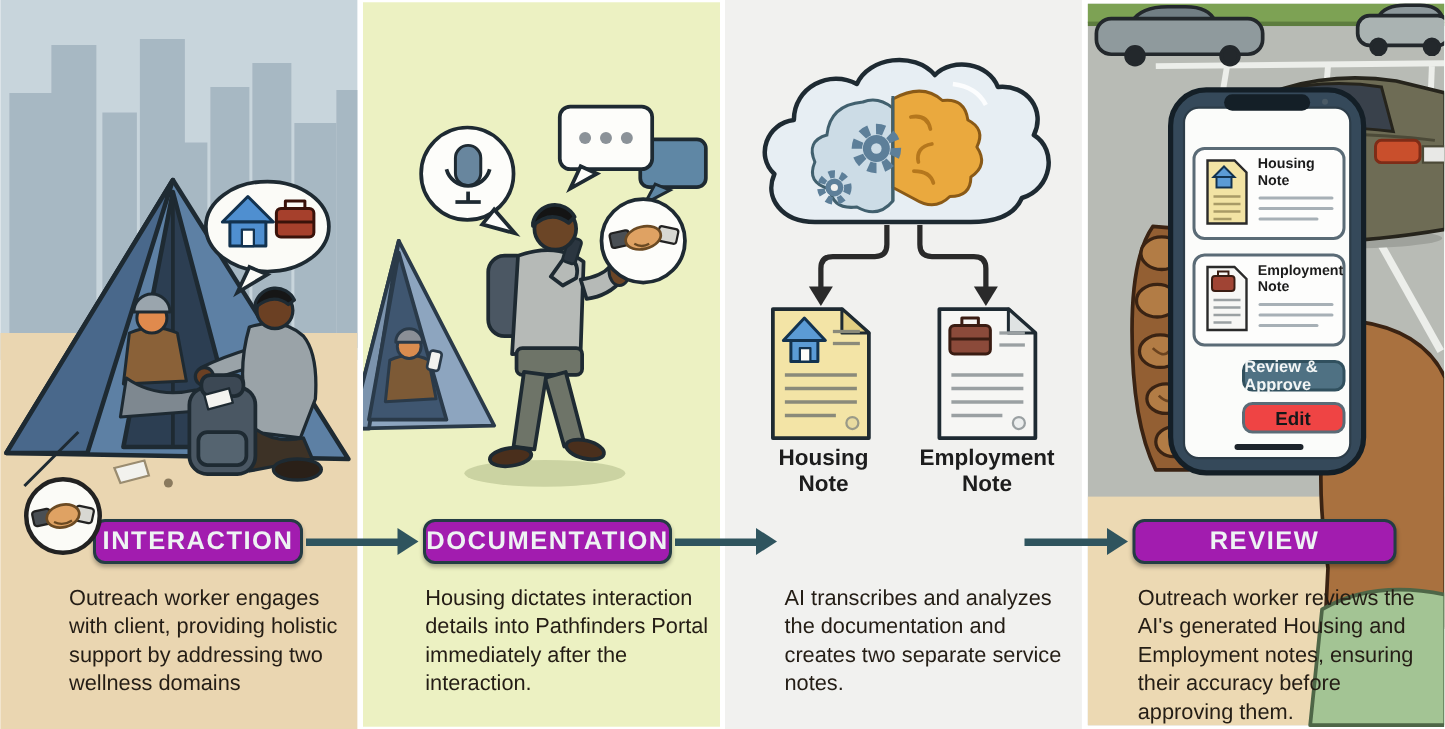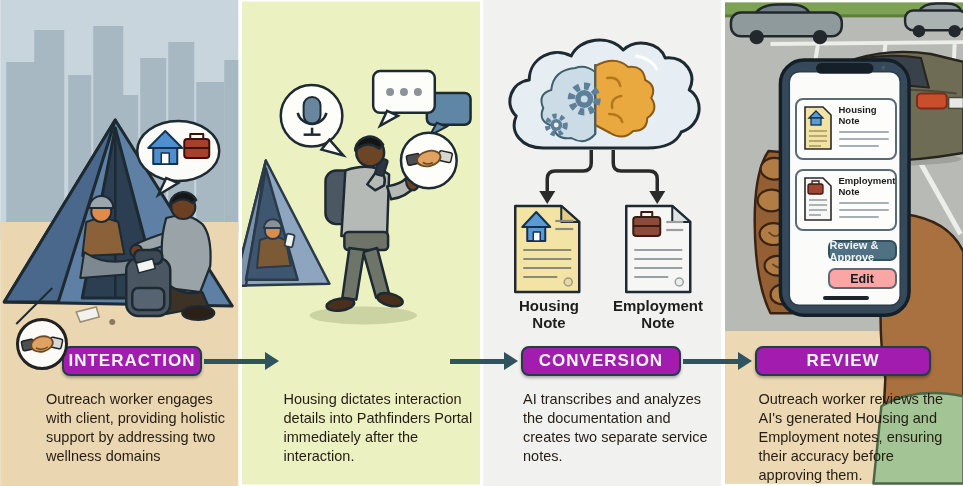--- a/index.html
+++ b/index.html
@@ -46,21 +46,21 @@
   }
   .mini-doc{width:30px;height:46px;flex:none;}
   .card-right{flex:1;min-width:0;}
   .card-title{font-weight:700;font-size:9.5px;line-height:10.5px;color:#1c1c1c;}
   .card-line{height:2.5px;background:#a7b0b6;border-radius:2px;margin-top:4.5px;}
   .pbtn{
     height:21px;border-radius:7px;display:flex;align-items:center;justify-content:center;
     font-weight:700;margin-bottom:7px;box-sizing:border-box;margin-left:33px;
   }
   .pbtn.approve{background:#4f7183;color:#f2f5f5;font-size:11px;border:2px solid #31505e;}
-  .pbtn.edit{background:#fca5a5;color:#15181a;font-size:12.5px;border:2px solid #5a6b76;text-align:right;}
+  .pbtn.edit{background:#ef4444;color:#15181a;font-size:12.5px;border:2px solid #5a6b76;text-align:right;}
   .home-bar{width:46px;height:4px;background:#1d242b;border-radius:2px;margin:2px auto 0;}
 </style>
 </head>
 <body>
 
 <div class="stage">
 
   <div class="panel">
     <svg class="art" viewBox="0 0 238 486">
       <rect x="0" y="0" width="238" height="240" fill="#c8d5dc"></rect>
@@ -365,18 +365,18 @@
   <div class="badge">
     <svg width="44" height="44" viewBox="0 0 44 44">
       <rect x="2" y="18" width="12" height="10" rx="2" fill="#4a4f54" stroke="#222" stroke-width="1.5" transform="rotate(-12 8 23)"></rect>
       <rect x="30" y="16" width="12" height="10" rx="2" fill="#d8d8d2" stroke="#222" stroke-width="1.5" transform="rotate(12 36 21)"></rect>
       <ellipse cx="22" cy="22" rx="11" ry="7.5" fill="#dfa263" stroke="#6b4a23" stroke-width="1.8" transform="rotate(-14 22 22)"></ellipse>
       <path d="M16,26 q6,3 12,-1" fill="none" stroke="#6b4a23" stroke-width="1.5"></path>
     </svg>
   </div>
   <div class="banner" style="left:62px;width:140px">INTERACTION</div>
   <div class="flow-arrow" style="left:204px;width:62px"></div>
+  <div class="banner" style="left:282px;width:166px">DOCUMENTATION</div>
   <div class="flow-arrow" style="left:450px;width:55px"></div>
-  <div class="banner" style="left:521px;width:160px">CONVERSION</div>
   <div class="flow-arrow" style="left:683px;width:56px"></div>
   <div class="banner" style="left:755px;width:176px">REVIEW</div>
 
 </div>
 
 </body></html>

